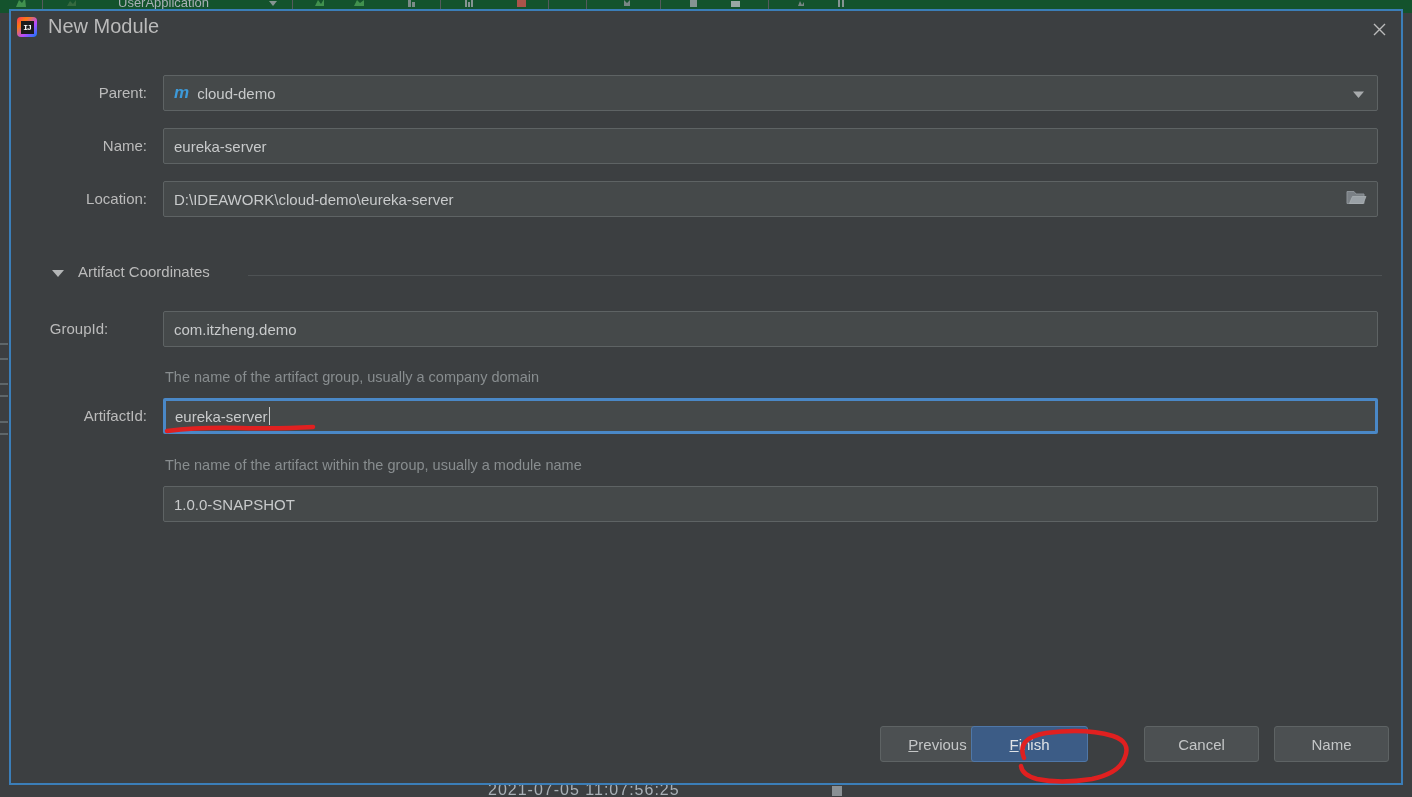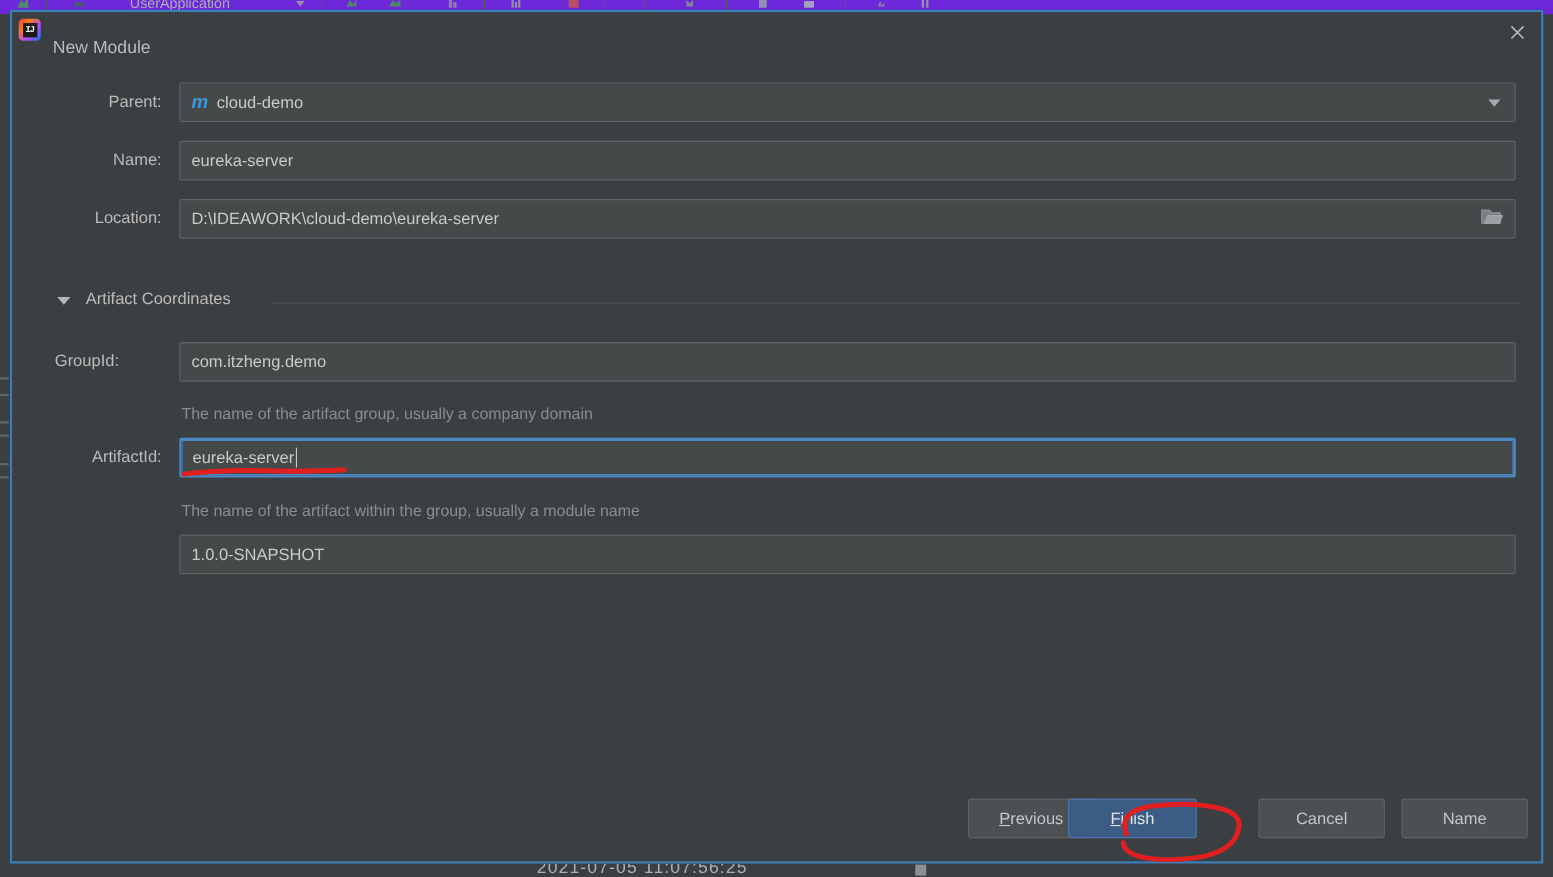--- a/index.html
+++ b/index.html
@@ -15,21 +15,21 @@
   
   #ide-backdrop {
     position: absolute;
     inset: 0;
     background: #3c3f41;
   }
   #ide-toolbar-strip {
     position: absolute;
     top: 0; left: 0;
     width: 1412px; height: 13px;
-    background: #6d28d9;
+    background: #14532d;
     overflow: hidden;
   }
   #ide-toolbar-strip .tb-ico {
     position: absolute;
     top: -4px;
     width: 14px; height: 14px;
     opacity: .85;
   }
   #ide-toolbar-strip .sep {
     position: absolute;
@@ -110,22 +110,22 @@
     color: #ffffff;
     font-size: 8px;
     font-weight: bold;
     line-height: 13px;
     text-align: center;
     letter-spacing: -1px;
     font-family: Liberation Mono, monospace;
   }
   #dialog-title {
     position: absolute;
-    left: 37px; top: 24px;
-    font-size: 16px;
+    left: 37px; top: 4px;
+    font-size: 20px;
     color: #bbbbbb;
   }
   #close-btn {
     position: absolute;
     right: 6px; top: 4px;
     width: 32px; height: 28px;
     display: flex;
     align-items: center;
     justify-content: center;
     cursor: pointer;

